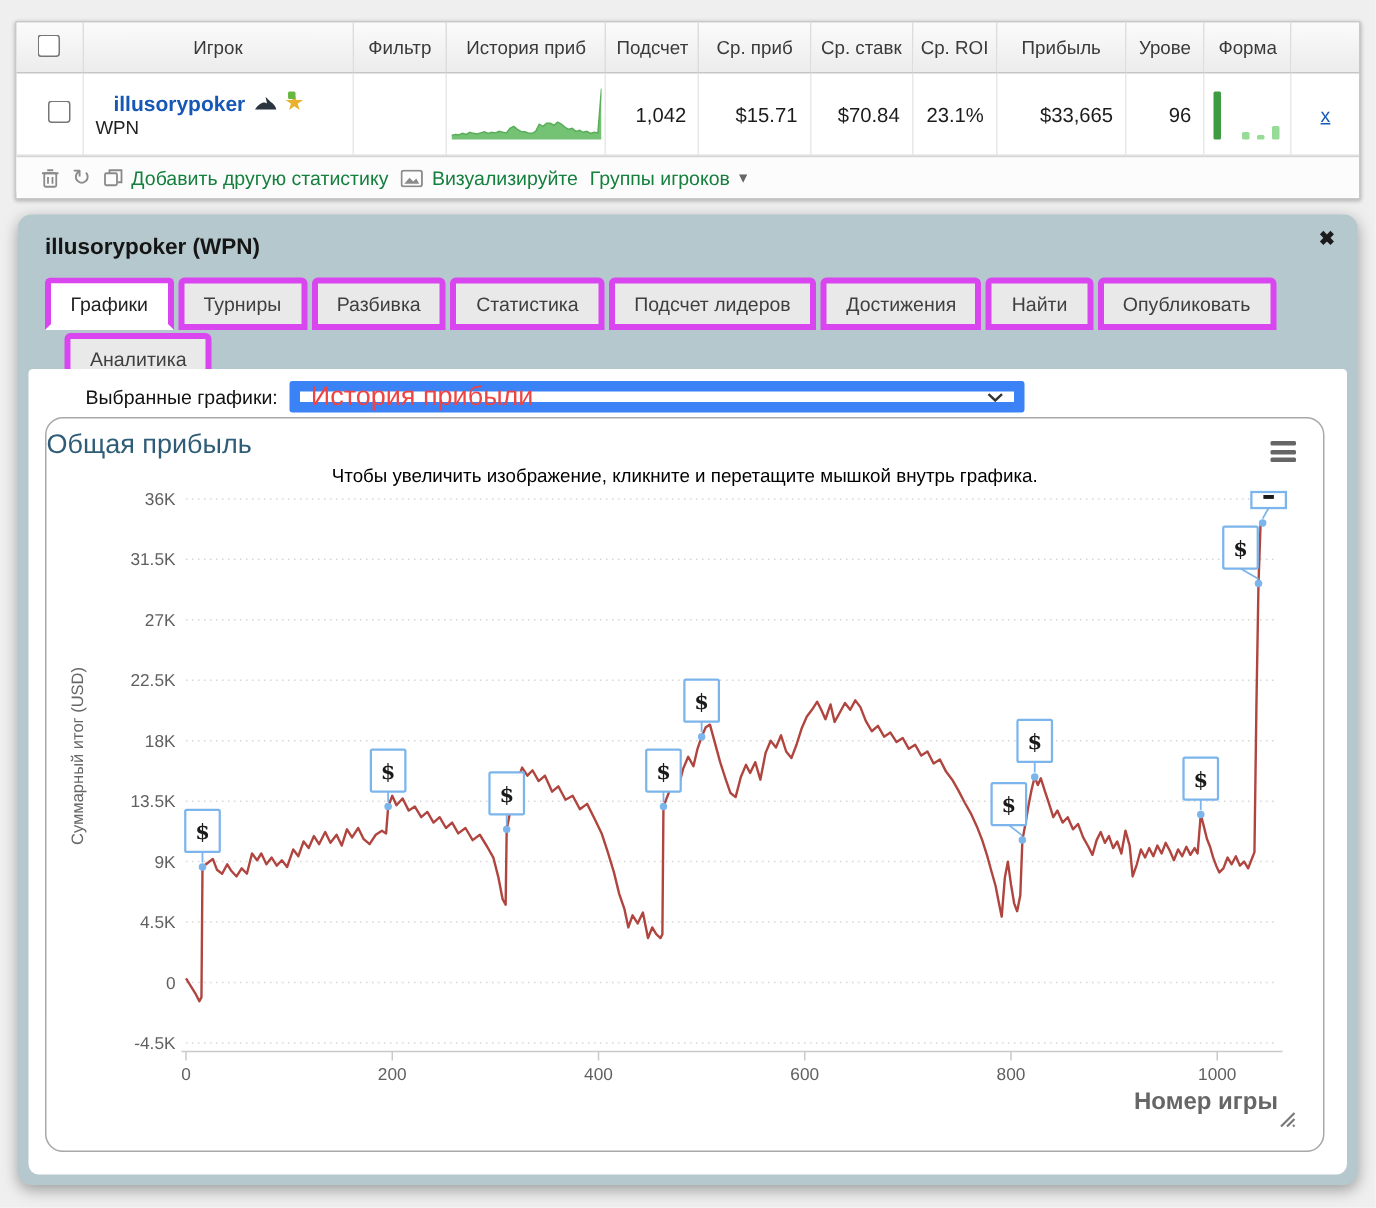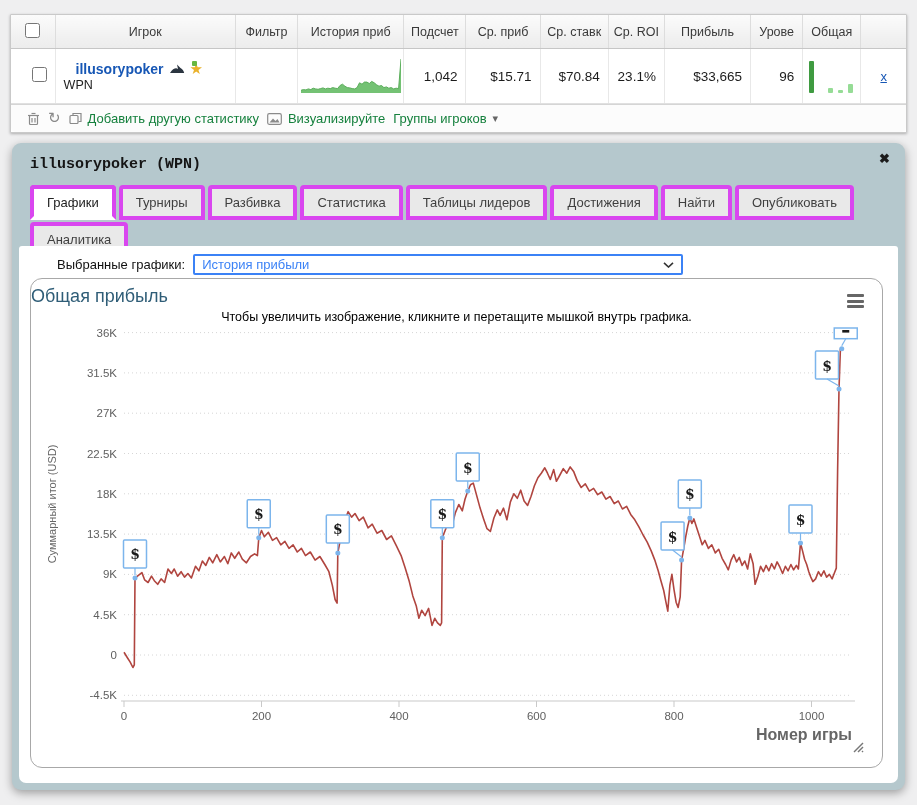--- a/index.html
+++ b/index.html
@@ -34,31 +34,31 @@
   .toolbar{display:flex;align-items:center;height:27px;padding-left:16px;
     border-top:1px solid #d5d5d5;color:#4a4a4a;font-size:13px;background:#fcfcfc;border-radius:0 0 5px 5px;gap:8px;}
   .tool-icon{color:#8a8a8a;display:inline-flex;align-items:center;cursor:pointer;}
   .tool-group{display:inline-flex;align-items:center;gap:6px;cursor:pointer;}
   .tool-label{color:#15803d;}
   .caret{font-size:11px;color:#666;}
 
   
   .popup{position:absolute;left:12px;top:143px;width:893px;height:647px;background:#b5c8cd;
     border-radius:9px;box-shadow:0 3px 10px rgba(0,0,0,.35);}
-  .popup-title{padding:13px 18px 0 18px;font-size:15px;font-weight:bold;color:#151515;font-family:Liberation Mono, monospace;}
+  .popup-title{padding:13px 18px 0 18px;font-size:15px;font-weight:bold;color:#151515;}
   .popup-close{position:absolute;top:8px;right:15px;font-size:13px;font-weight:bold;color:#1b1b1b;cursor:pointer;}
   .tabs{padding:12px 0 0 18px;white-space:nowrap;}
-  .tabs-row2{padding:2px 0 0 18px;}
+  .tabs-row2{padding:2px 0 0 18px;margin-left:13px;}
   .tab{display:inline-block;padding:6px 13px;margin-right:3px;background:#e9e9e9;
     border:4px solid #d946ef;border-radius:4px 4px 0 0;font-size:13px;color:#3f3f3f;cursor:pointer;}
   .tab.active{background:#fff;border-bottom-color:#fff;color:#222;}
   .content{position:absolute;left:7px;right:7px;top:103px;bottom:7px;background:#fff;border-radius:3px 3px 7px 7px;}
   .selector-row{display:flex;align-items:center;padding:8px 0 0 38px;font-size:13px;color:#111;}
-  .select{margin-left:8px;width:490px;height:21px;border:2px solid #3b82f6;border-radius:2px;background:#fff;
-    display:flex;align-items:center;justify-content:space-between;padding:0 7px;font-size:13px;color:#3b82f6;cursor:pointer;box-sizing:border-box;}
+  .select{margin-left:8px;width:490px;height:21px;border:7px solid #3b82f6;border-radius:2px;background:#fff;
+    display:flex;align-items:center;justify-content:space-between;padding:0 7px;font-size:18px;color:#ef4444;cursor:pointer;box-sizing:border-box;}
 
   
   .chart-box{position:absolute;left:11px;top:32px;width:851px;height:488px;border:1px solid #a8a8a8;
     border-radius:12px;background:#fff;}
   .chart-title{position:absolute;top:7px;left:0;width:100%;font-size:18px;color:#2f5d77;}
   .chart-sub{position:absolute;top:31px;left:0;width:100%;text-align:center;font-size:12.5px;color:#000000;}
   .burger{position:absolute;top:15px;right:18px;width:17px;cursor:pointer;}
   .burger div{height:3px;background:#666;margin-bottom:2.5px;border-radius:1px;}
   .y-title{position:absolute;left:21px;top:225px;transform:translate(-50%,-50%) rotate(-90deg);
     font-size:11px;color:#666;white-space:nowrap;}
@@ -98,21 +98,21 @@
         <th class="cb-cell"><input type="checkbox" style=""></th>
         <th>Игрок</th>
         <th>Фильтр</th>
         <th>История приб</th>
         <th>Подсчет</th>
         <th>Ср. приб</th>
         <th>Ср. ставк</th>
         <th>Ср. ROI</th>
         <th>Прибыль</th>
         <th>Урове</th>
-        <th>Общая</th>
+        <th>Форма</th>
         <th></th>
       </tr>
       <tr>
         <td class="cb-cell"><input type="checkbox" style=""></td>
         <td class="player-cell">
           <div class="player-line">
             <a class="player-link">illusorypoker</a>
             <svg width="16" height="13" viewBox="0 0 16 13">
               <path d="M1,11 C4,6.5 7,5.5 9,7 L8,2.5 L11.5,6 C13.5,7 15,9.5 15.2,11 Z" fill="#2b3540"></path>
             </svg>
@@ -177,21 +177,21 @@
       <span class="tool-group">
         <span class="tool-label">Группы игроков</span>
         <span class="caret">▾</span>
       </span>
     </div>
   </div>
 
   <div class="popup">
     <div class="popup-title">illusorypoker (WPN)</div>
     <span class="popup-close">✖</span>
-    <div class="tabs" id="tabs-row1"><span class="tab active">Графики</span><span class="tab">Турниры</span><span class="tab">Разбивка</span><span class="tab">Статистика</span><span class="tab">Таблицы лидеров</span><span class="tab">Достижения</span><span class="tab">Найти</span><span class="tab">Опубликовать</span></div>
+    <div class="tabs" id="tabs-row1"><span class="tab active">Графики</span><span class="tab">Турниры</span><span class="tab">Разбивка</span><span class="tab">Статистика</span><span class="tab">Подсчет лидеров</span><span class="tab">Достижения</span><span class="tab">Найти</span><span class="tab">Опубликовать</span></div>
     <div class="tabs tabs-row2" id="tabs-row2"><span class="tab">Аналитика</span></div>
 
     <div class="content">
       <div class="selector-row">
         <span>Выбранные графики:</span>
         <div class="select">
           <span>История прибыли</span>
           <svg width="11" height="6" viewBox="0 0 11 6">
             <polyline points="1,0.8 5.5,5 10,0.8" fill="none" stroke="#333" stroke-width="1.6"></polyline>
           </svg>

